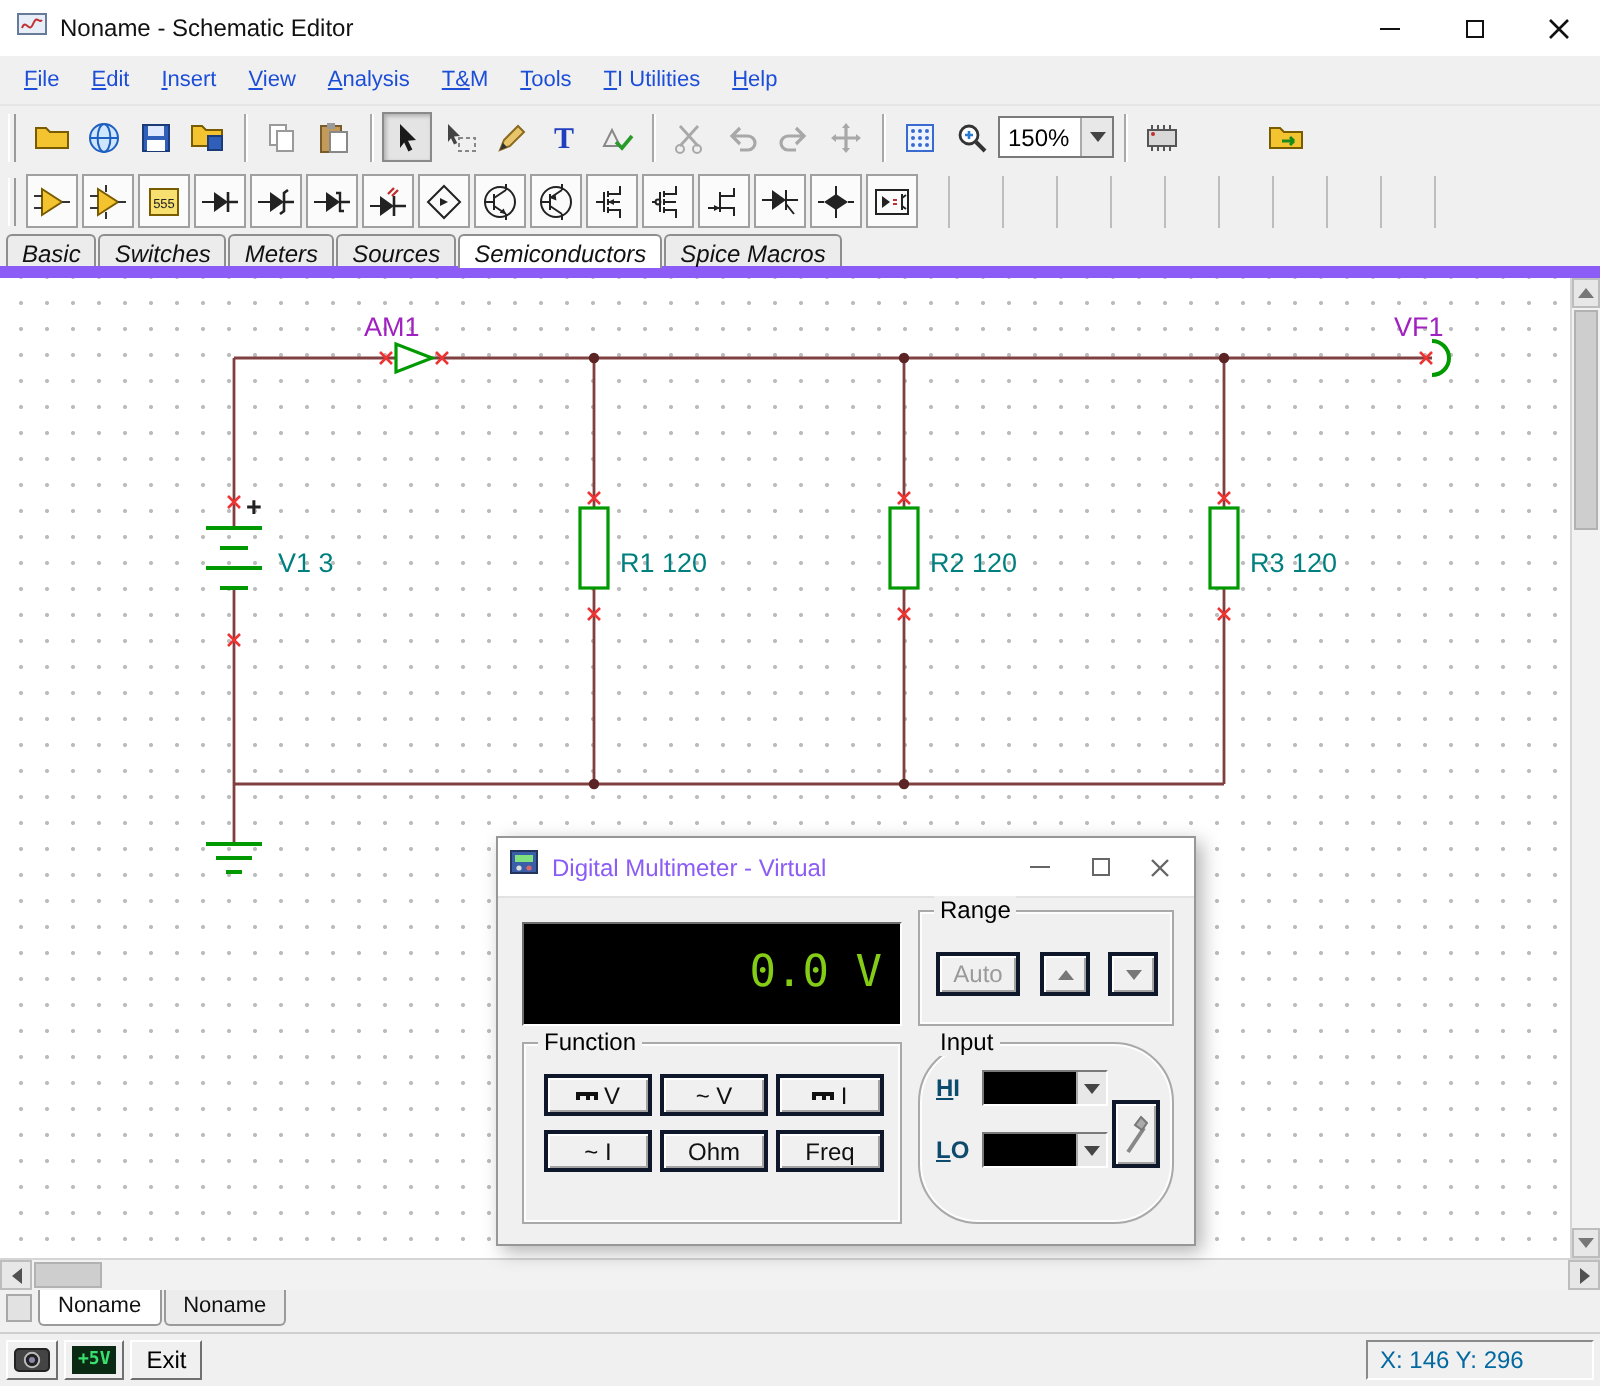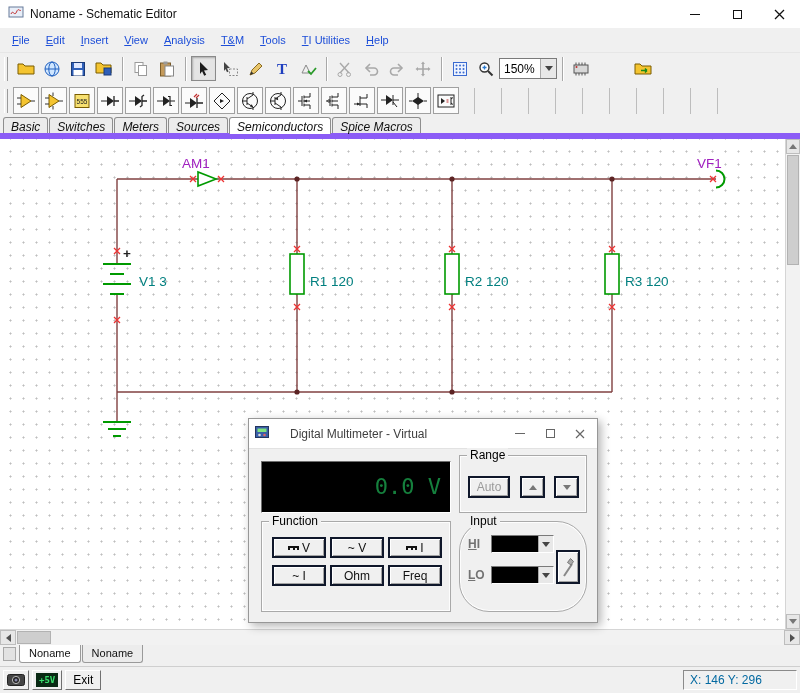--- a/index.html
+++ b/index.html
@@ -72,42 +72,42 @@
   
   .statusbar{height:27px;flex:0 0 27px;background:#f0f0f0;border-top:1px solid #cfcfcf;display:flex;align-items:center;padding:0 3px;gap:3px;}
   .sb-btn{height:20px;background:#f0f0f0;border:1px solid;border-color:#fff #707070 #707070 #fff;display:flex;align-items:center;justify-content:center;font-size:12px;padding:0 7px;}
   .sb-icon-btn{padding:0 3px;}
   .power-lcd{background:#0a2a14;color:#3ae06e;font:bold 9px "DejaVu Sans Mono",monospace;padding:2px 3px;letter-spacing:0;}
   .coords{margin-left:auto;width:114px;height:20px;border:1px solid;border-color:#8a8a8a #fff #fff #8a8a8a;font-size:12px;line-height:18px;padding-left:6px;background:#f0f0f0;color:#0369a1;}
 
   
   .dmm{position:absolute;left:248px;top:279px;width:350px;height:205px;background:#f0f0f0;border:1px solid #979797;box-shadow:3px 3px 9px rgba(0,0,0,.30);z-index:5;}
   .dmm-title{height:30px;background:#fff;display:flex;align-items:center;padding:0 2px 0 6px;border-bottom:1px solid #e2e2e2;}
-  .dmm-title-text{font-size:12px;color:#404040;margin-left:20px;}
+  .dmm-title-text{font-size:12px;color:#8b5cf6;margin-left:6px;}
   .dmm-controls{margin-left:auto;display:flex;height:100%;}
   .dc-btn{width:30px;height:100%;display:flex;align-items:center;justify-content:center;}
   .g-min.gray{background:#666;}
   .g-max.gray{border-color:#666;}
   .lcd{position:absolute;left:12px;top:42px;width:190px;height:52px;background:#000;border:1px solid;border-color:#6e6e6e #fff #fff #6e6e6e;
-       color:#15803d;font:22px "DejaVu Sans Mono",monospace;text-align:right;line-height:50px;padding-right:9px;}
+       color:#84cc16;font:22px "DejaVu Sans Mono",monospace;text-align:right;line-height:50px;padding-right:9px;}
   .grp{position:absolute;border:1px solid #a9a9a9;box-shadow:inset 0 0 0 1px #fdfdfd;}
   .grp-label{position:absolute;top:-8px;left:7px;background:#f0f0f0;font-size:12px;color:#000000;padding:0 3px;}
   .grp-range{left:210px;top:36px;width:128px;height:58px;}
   .grp-func{left:12px;top:102px;width:190px;height:91px;}
   .grp-input{left:210px;top:102px;width:128px;height:91px;border-radius:30px;}
   .btn{background:#f0f0f0;border:2px solid #0f172a;box-shadow:inset 1px 1px 0 #fff,inset -1px -1px 0 #a3a3a3;
        font:12px "Liberation Sans",sans-serif;color:#111;display:inline-flex;align-items:center;justify-content:center;padding:4px;}
   .btn-auto{position:absolute;left:8px;top:20px;width:42px;height:22px;color:#9a9a9a;}
   .btn-up{position:absolute;left:60px;top:20px;width:25px;height:22px;}
   .btn-down{position:absolute;left:94px;top:20px;width:25px;height:22px;}
   .func-grid{position:absolute;left:10px;top:15px;display:grid;grid-template-columns:repeat(3,54px);grid-auto-rows:21px;gap:7px 4px;}
   .fbtn{gap:3px;}
   .dc-sym{display:inline-block;width:11px;height:4px;border-top:2px solid #111;border-bottom:2px dotted #111;}
   .io-row{display:flex;align-items:center;margin:13px 0 0 8px;gap:5px;}
-  .io-label{width:18px;font-size:12px;font-weight:bold;color:#737373;}
+  .io-label{width:18px;font-size:12px;font-weight:bold;color:#0c4a6e;}
   .io-label::first-letter{text-decoration:underline;}
   .io-combo{display:flex;height:18px;border:1px solid;border-color:#7a7a7a #fff #fff #7a7a7a;}
   .io-black{width:46px;background:#000;}
   .io-drop{width:15px;background:#e8e8e8;border-left:1px solid #aaa;display:flex;align-items:center;justify-content:center;}
   .probe-btn{position:absolute;right:6px;top:28px;width:24px;height:34px;}
 </style>
 </head>
 <body>
 
 <div class="window">

